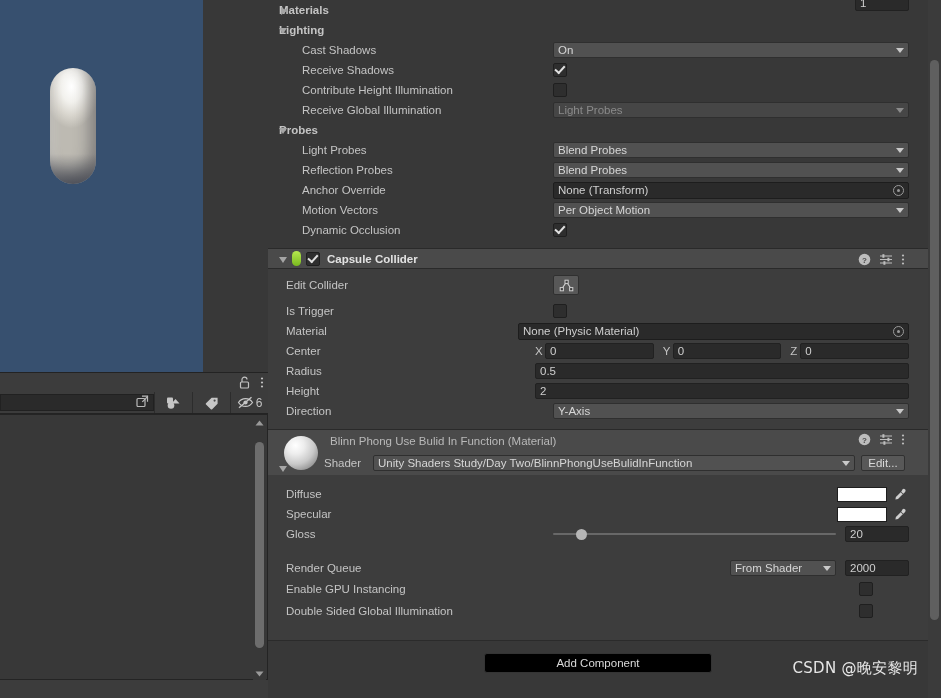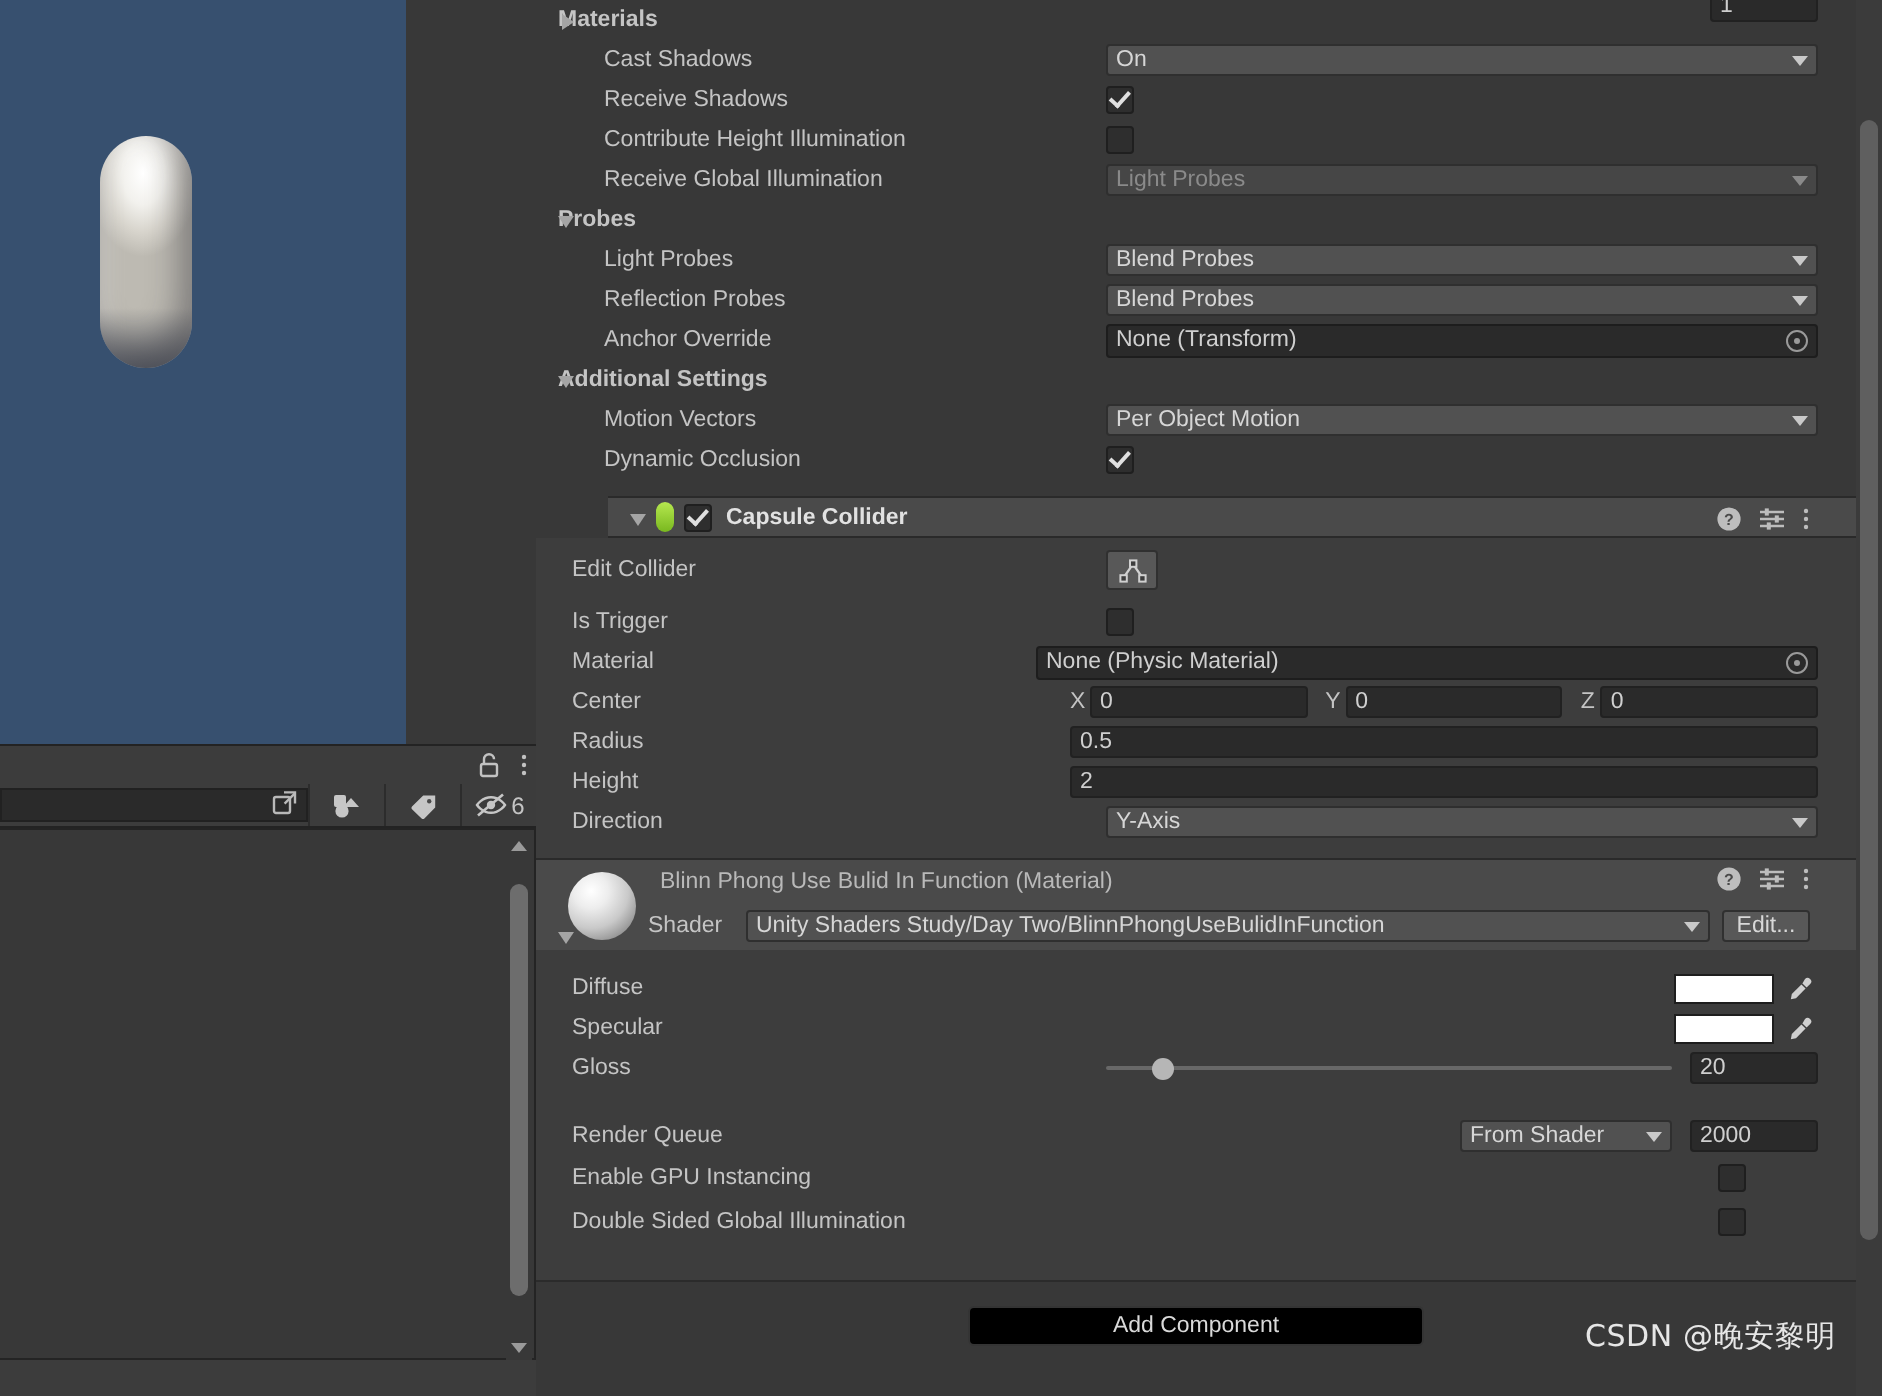--- a/index.html
+++ b/index.html
@@ -114,21 +114,21 @@
   }
 
   .vec3 { display:flex; align-items:center; gap:0; }
   .vec3 .ax { width:10px; text-align:left; color:#c4c4c4; font-size:11.5px; flex:0 0 auto; }
   .vec3 .textfield { flex:1 1 0; min-width:0; margin-right:9px; }
   .vec3 .textfield:last-child { margin-right:0; }
 
   .comp-header {
     position:relative; height:21px; background:#4a4a4a;
     border-top:1px solid #2a2a2a; border-bottom:1px solid #2a2a2a;
-    display:flex; align-items:center;margin-left:36px;
+    display:flex; align-items:center;
   }
   .comp-header .ctitle { font-weight:bold; color:#e2e2e2; font-size:11.5px; }
   .hdr-icons { position:absolute; right:23px; top:0; height:21px; display:flex; align-items:center; gap:8px; }
   .hdr-icons .hi { cursor:pointer; display:flex; align-items:center; }
 
   .collider-ico {
     width:9px; height:15px; border-radius:4.5px; margin:0 5px 0 0;
     background:linear-gradient(180deg,#b6e84f,#79b81f);
   }
   .sec-bg { background:#3d3d3d; }
@@ -263,20 +263,24 @@
     <div class="insp-body">
 
       <div class="row">
         <span class="tri right"></span>
         <span class="label lbl-foldout">Materials</span>
         <div class="top-count">
           <span>1</span>
         </div>
       </div>
 
+      <div class="row">
+        <span class="tri down"></span>
+        <span class="label lbl-foldout">Lighting</span>
+      </div>
 
       <div class="row">
         <span class="label lbl-indent1">Cast Shadows</span>
         <div class="ctrl">
             <div class="dropdown">
           <span>On</span>
           <span class="dd-arrow"></span>
         </div>
           </div>
       </div>
@@ -333,24 +337,20 @@
       <div class="row">
         <span class="label lbl-indent1">Anchor Override</span>
         <div class="ctrl">
             <div class="objfield">
           <span>None (Transform)</span>
           <span class="obj-dot"></span>
         </div>
           </div>
       </div>
 
-      <div class="row">
-        <span class="tri down"></span>
-        <span class="label lbl-foldout">Additional Settings</span>
-      </div>
 
       <div class="row">
         <span class="label lbl-indent1">Motion Vectors</span>
         <div class="ctrl">
             <div class="dropdown">
           <span>Per Object Motion</span>
           <span class="dd-arrow"></span>
         </div>
           </div>
       </div>

